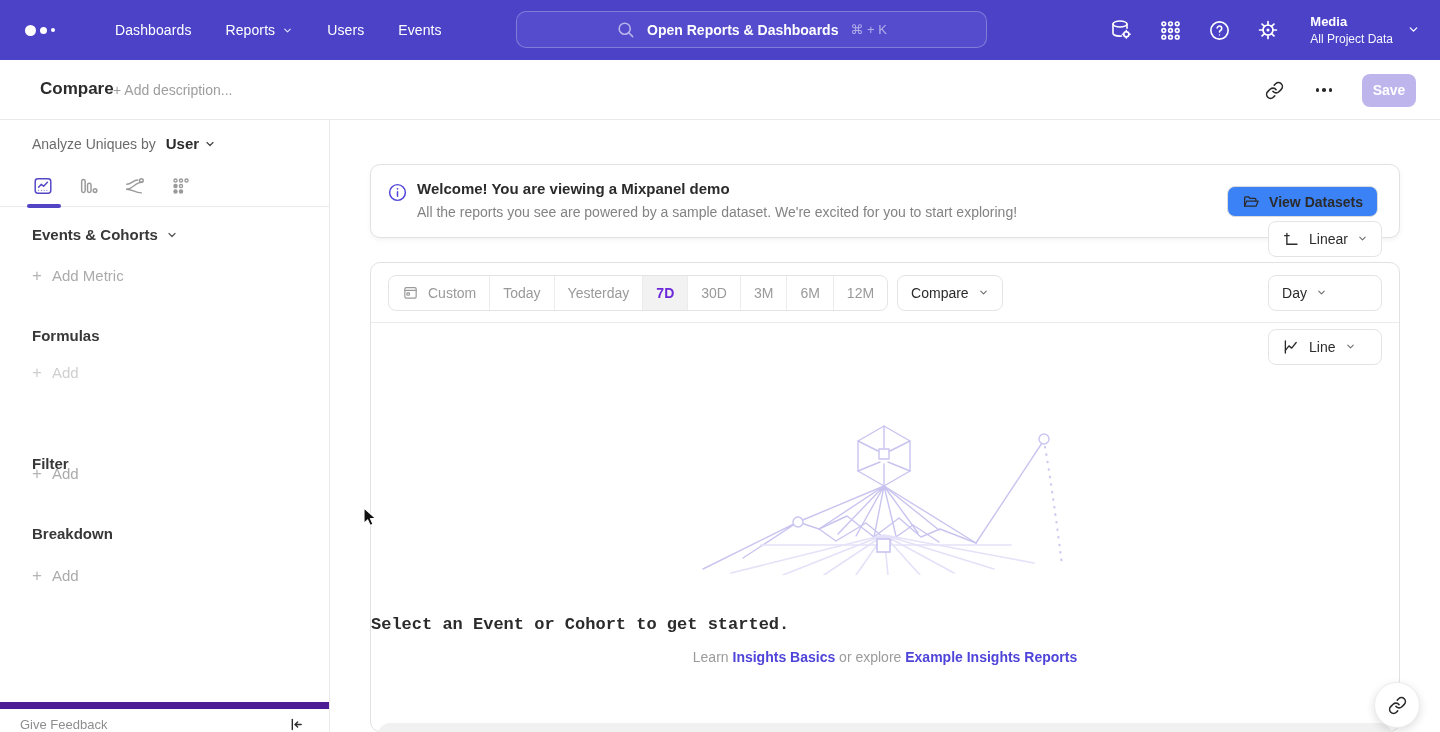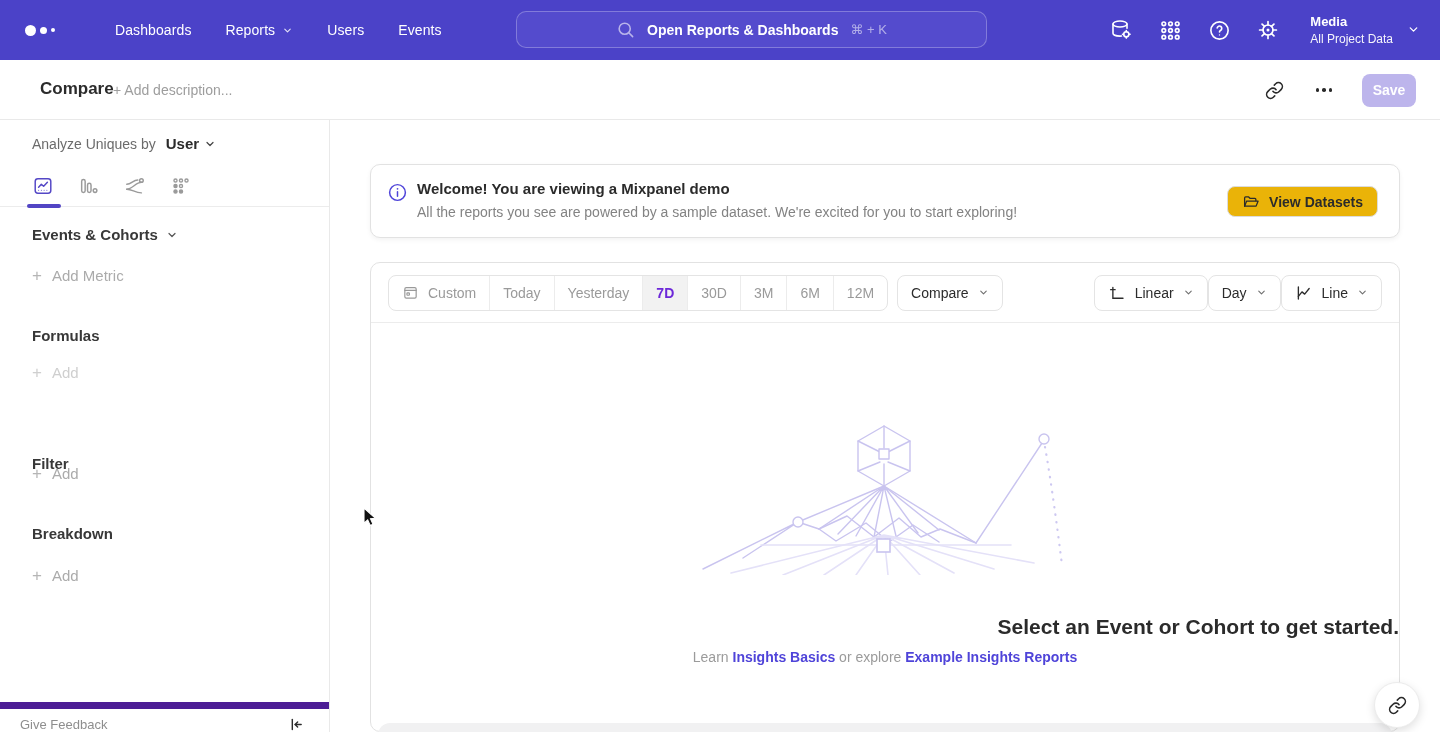--- a/index.html
+++ b/index.html
@@ -50,36 +50,36 @@
   .sb-add.faded, .sb-add.faded .plus { color:#cfcfcf; }
   .sb-footer { position:absolute; left:0; bottom:0; width:100%; height:30px; border-top:7px solid #4c1d95; display:flex; align-items:center; justify-content:space-between; padding:8px 24px 0 20px; }
   .feedback { font-size:13px; color:#8e8e8e; cursor:pointer; }
   .collapse-btn { width:20px; height:20px; display:flex; align-items:center; justify-content:center; cursor:pointer; color:#2b2b2b; }
 
   
   .banner { position:absolute; left:370px; top:164px; width:1030px; height:74px; background:#fff; border:1px solid #e2e2e2; border-radius:10px; box-shadow:0 2px 5px rgba(0,0,0,.05); }
   .banner-icon { position:absolute; left:16px; top:17px; color:#4f44d9; }
   .banner-title { position:absolute; left:46px; top:15px; font-size:15px; font-weight:700; color:#2b2b2b; }
   .banner-sub { position:absolute; left:46px; top:39px; font-size:14px; color:#838383; }
-  .view-datasets-btn { position:absolute; right:21px; top:21px; height:31px; padding:0 14px; display:flex; align-items:center; gap:9px; background:#eab308; border:1px solid #dcdcdc; border-radius:8px; font-size:14px; font-weight:600; color:#2b2b2b; font-family:inherit; cursor:pointer; }
+  .view-datasets-btn { position:absolute; right:21px; top:21px; height:31px; padding:0 14px; display:flex; align-items:center; gap:9px; background:#3b82f6; border:1px solid #dcdcdc; border-radius:8px; font-size:14px; font-weight:600; color:#2b2b2b; font-family:inherit; cursor:pointer; }
 
   .card { position:absolute; left:370px; top:262px; width:1030px; height:470px; background:#fff; border:1px solid #e2e2e2; border-radius:10px; }
   .toolbar { position:absolute; left:0; top:0; width:100%; height:60px; display:flex; align-items:center; padding:0 17px; border-bottom:1px solid #ececec; }
   .range-seg { display:flex; align-items:stretch; height:36px; border:1px solid #e4e4e4; border-radius:8px; overflow:hidden; background:#fff; }
   .range-item { display:flex; align-items:center; gap:9px; padding:0 13px; font-size:14px; color:#9a9a9a; border-left:1px solid #ececec; cursor:pointer; white-space:nowrap; }
   .range-item:first-child { border-left:none; }
   .range-item.selected { background:#f2f2f2; color:#6d28d9; font-weight:600; }
   .tool-btn { display:flex; align-items:center; gap:9px; height:36px; padding:0 13px; background:#fff; border:1px solid #e4e4e4; border-radius:8px; font-size:14px; font-weight:500; color:#2c2c2c; font-family:inherit; cursor:pointer; white-space:nowrap; }
   .tool-btn .chev { color:#6f6f6f; }
   .tb-spacer { flex:1; }
-  .tb-right { display:flex; gap:0; }
+  .tb-right { display:flex; gap:18px;flex-direction:column; }
   .compare { margin-left:9px; }
 
   .empty-illustration { position:absolute; left:330px; top:160px; }
-  .empty-title { position:absolute; left:0; top:352px; width:100%; text-align:right; font-size:21px; font-weight:700; color:#2b2b2b; }
+  .empty-title { position:absolute; left:0; top:352px; width:100%; text-align:left; font-size:17px; font-weight:700; color:#2b2b2b;font-family:Liberation Mono, monospace; }
   .empty-hint { position:absolute; left:0; top:386px; width:100%; text-align:center; font-size:14px; color:#9b9b9b; }
   .empty-hint a { color:#4f44d9; font-weight:600; text-decoration:none; cursor:pointer; }
 
   .card-footer-strip { position:absolute; left:378px; top:723px; width:1014px; height:12px; background:#f1f1f2; border-radius:12px 12px 0 0; }
 
   .fab { position:absolute; left:1374px; top:682px; width:46px; height:46px; border-radius:50%; background:#fff; border:1px solid #ececec; box-shadow:0 3px 10px rgba(0,0,0,.13); display:flex; align-items:center; justify-content:center; color:#2b2b2b; cursor:pointer; }
 
   .cursor { position:absolute; left:361px; top:507px; pointer-events:none; z-index:50; }
 </style>
 </head>

